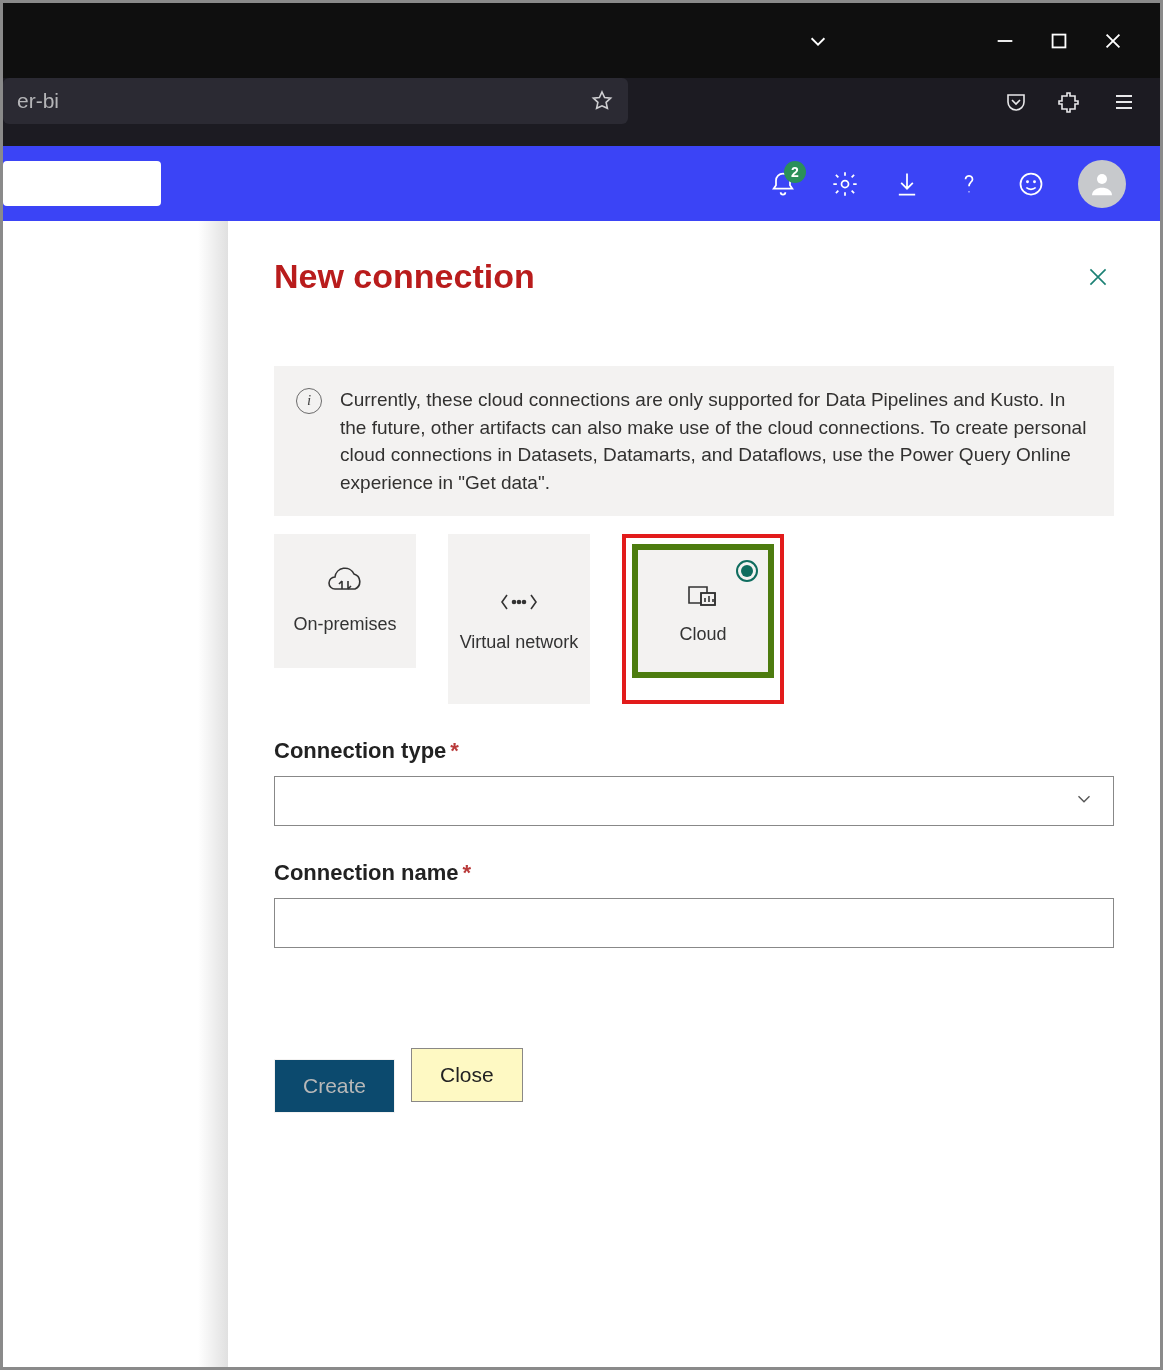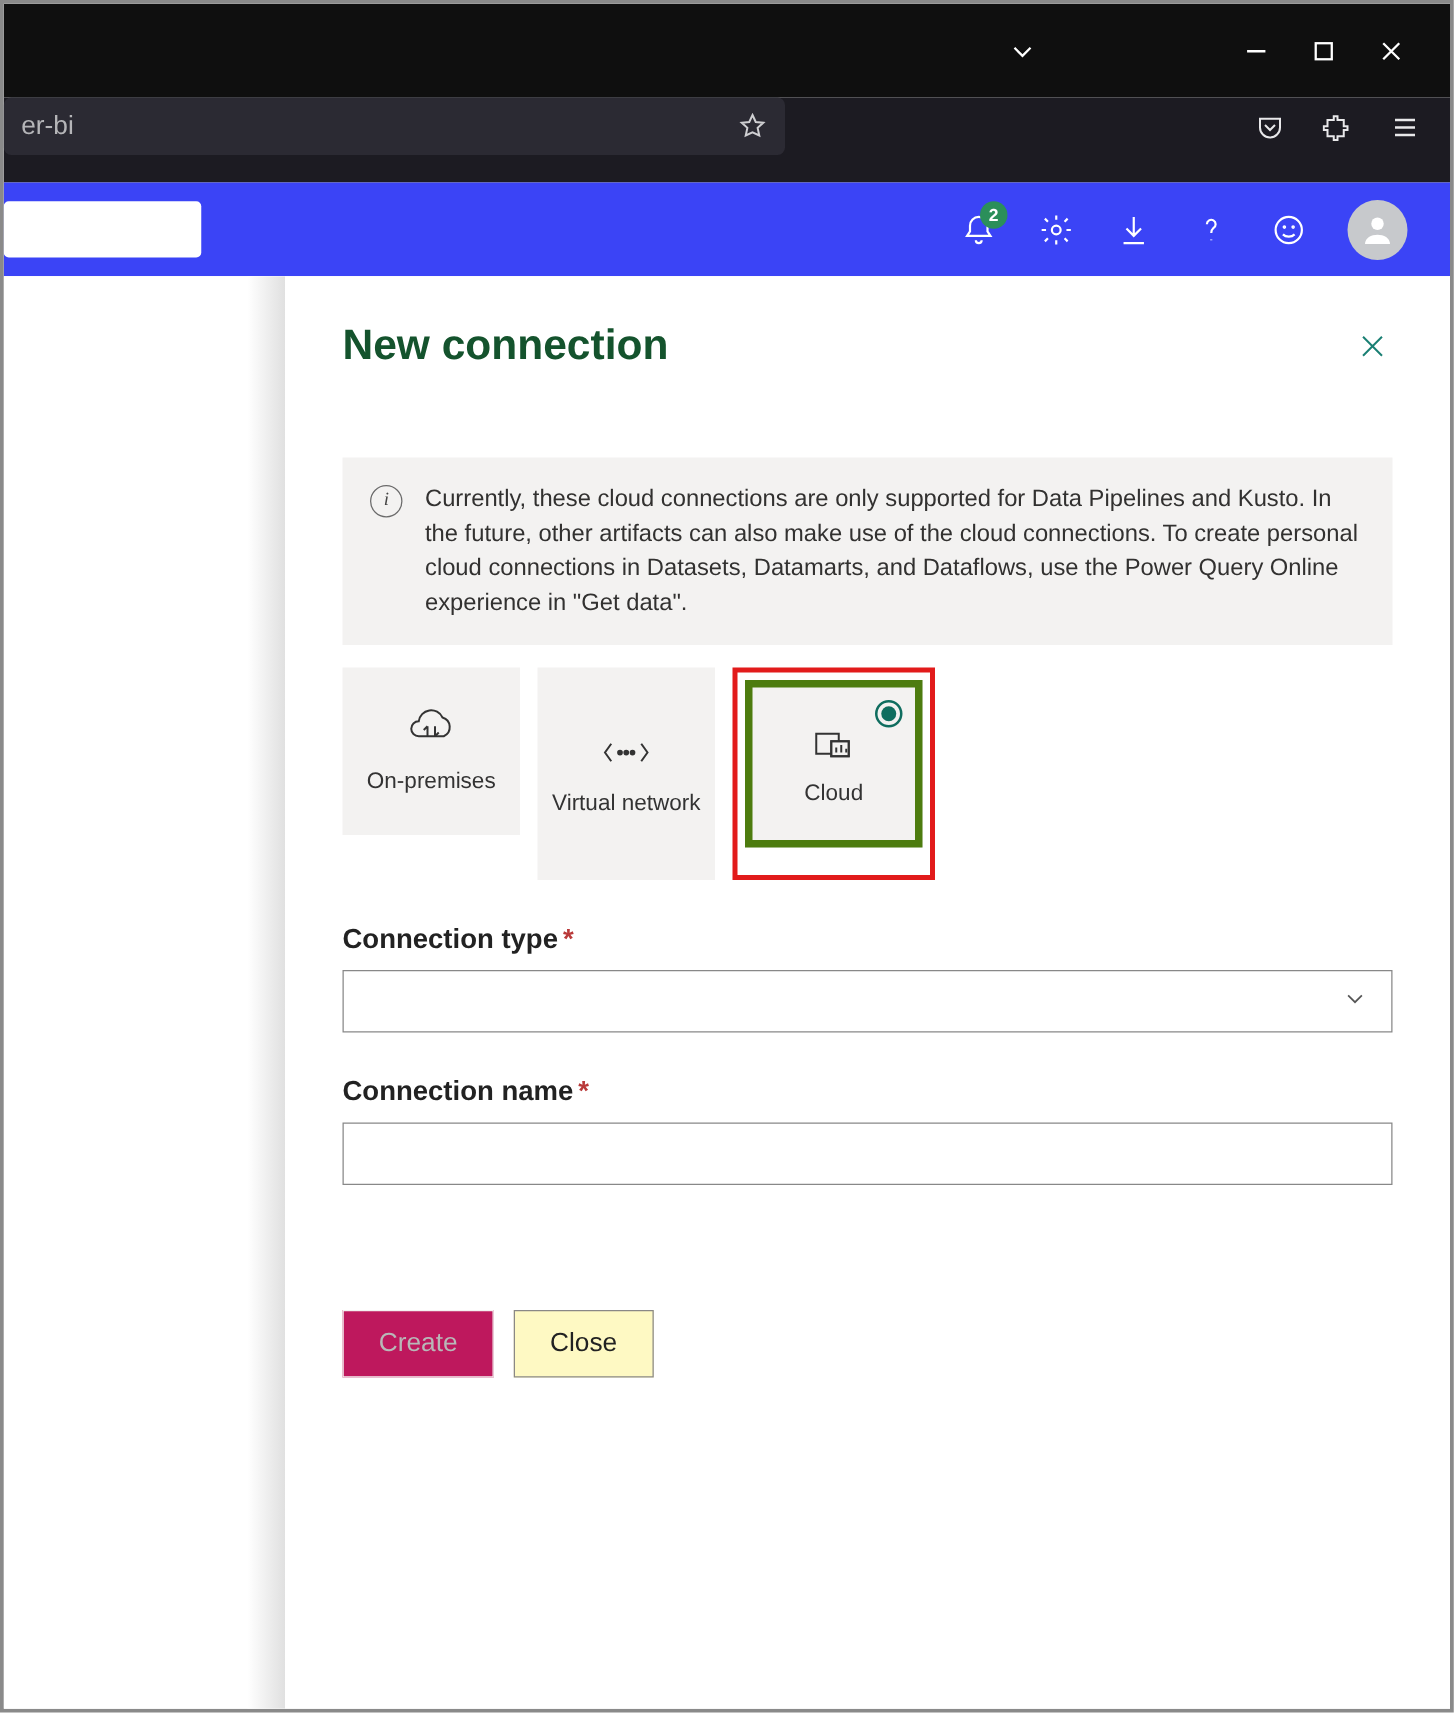--- a/index.html
+++ b/index.html
@@ -31,48 +31,48 @@
   .avatar{ width:48px; height:48px; border-radius:50%; background:#c7c9cc; display:flex; align-items:center; justify-content:center; }
   .avatar svg{ width:30px; height:30px; fill:#fff; }
 
   
   .content-row{ flex:1; display:flex; background:#fff; overflow:hidden; }
   .left-filler{ width:225px; background:#fff; position:relative; }
   .left-filler::after{ content:""; position:absolute; right:0; top:0; bottom:0; width:30px; background:linear-gradient(to right,#fff,rgba(0,0,0,0.12)); }
 
   .panel{ flex:1; background:#fff; padding:36px 46px 0 46px; }
   .panel-header{ display:flex; align-items:center; }
-  .panel-title{ font-size:34px; font-weight:600; color:#14532d; }
+  .panel-title{ font-size:34px; font-weight:600; color:#b91c1c; }
   .panel-close{ margin-left:auto; color:#1b8074; width:32px; height:32px; display:flex; align-items:center; justify-content:center; }
   .panel-close svg{ width:26px; height:26px; stroke:#1b8074; stroke-width:1.5; fill:none; }
 
   .info-box{ margin-top:70px; background:#f3f2f1; padding:20px 22px; display:flex; gap:18px; color:#323130; font-size:19px; line-height:1.45; }
   .info-box .i-icon{ flex:0 0 auto; width:26px; height:26px; border:1.5px solid #6b6b6b; border-radius:50%; display:flex; align-items:center; justify-content:center; font-size:15px; font-family:Georgia,serif; font-style:italic; color:#444; margin-top:2px; }
   .info-box .msg{ flex:1; }
 
-  .tile-row{ margin-top:18px; display:flex; gap:14px; }
+  .tile-row{ margin-top:18px; display:flex; gap:32px; }
   .tile{ width:142px; height:134px; background:#f3f2f1; display:flex; flex-direction:column; align-items:center; justify-content:center; gap:12px; position:relative; color:#333; }
   .tile .ticon{ width:40px; height:36px; display:flex; align-items:center; justify-content:center; }
   .tile .ticon svg{ width:40px; height:34px; stroke:#333; fill:none; stroke-width:1.6; }
   .tile .tlabel{ font-size:18px; text-align:center; line-height:1.2; }
   .tile.selected{ border:6px solid #4d7c0f; }
   .tile.selected .dot{ position:absolute; top:10px; right:10px; width:22px; height:22px; border:2px solid #0f6d5f; border-radius:50%; display:flex; align-items:center; justify-content:center; }
   .tile.selected .dot::after{ content:""; width:12px; height:12px; border-radius:50%; background:#0f6d5f; }
   .highlight-wrap{ padding:6px; border:4px solid #e21b1b; }
 
   .form-group{ margin-top:34px; }
   .flabel{ font-size:22px; font-weight:600; color:#222; }
   .flabel .req{ color:#b93a3a; margin-left:4px; }
   .tinput{ height:50px; width:100%; border:1px solid #888; margin-top:12px; padding:0 12px; font-size:18px; background:#fff; }
   .tselect{ height:50px; width:100%; border:1px solid #888; margin-top:12px; background:#fff; display:flex; align-items:center; justify-content:flex-end; padding:0 18px; }
   .tselect svg{ width:22px; height:22px; stroke:#555; fill:none; stroke-width:1.5; }
 
   .btn-row{ margin-top:100px; display:flex; gap:16px; }
   .btn{ height:54px; padding:0 28px; font-size:21px; display:flex; align-items:center; justify-content:center; border:1px solid #8a8886; background:#fef9c3; color:#222; }
-  .btn.primary-disabled{ background:#be185d; border-color:#f3f2f1; color:#b8b8b8; }
+  .btn.primary-disabled{ background:#0c4a6e; border-color:#f3f2f1; color:#b8b8b8;margin-top:11px; }
 </style>
 </head>
 <body>
 
 <div class="body-inner">
 
 <div class="win-titlebar">
   <div class="chevron-slot">
     <div class="ctl">
       <svg viewBox="0 0 24 24">

